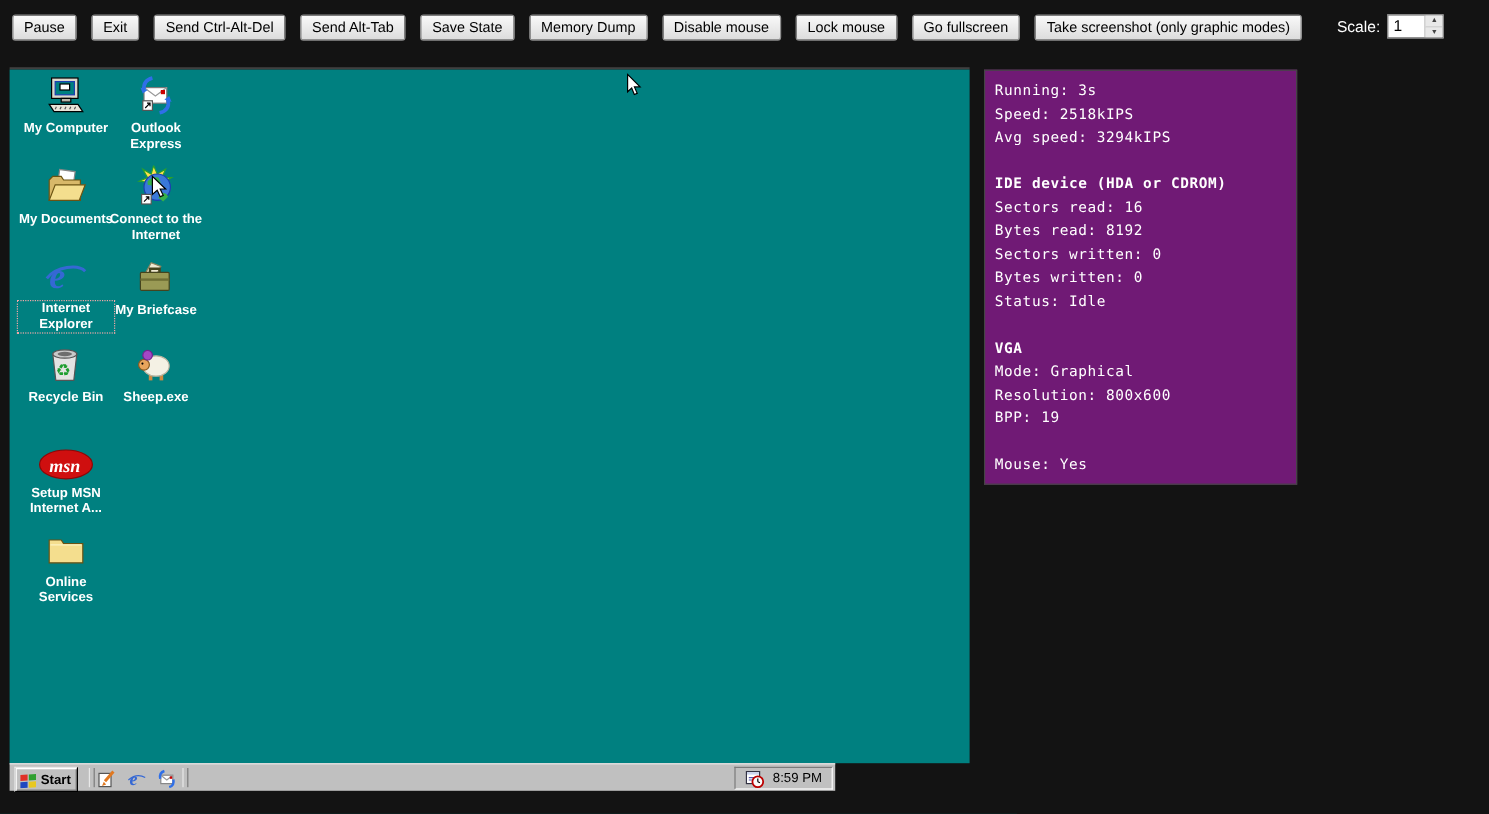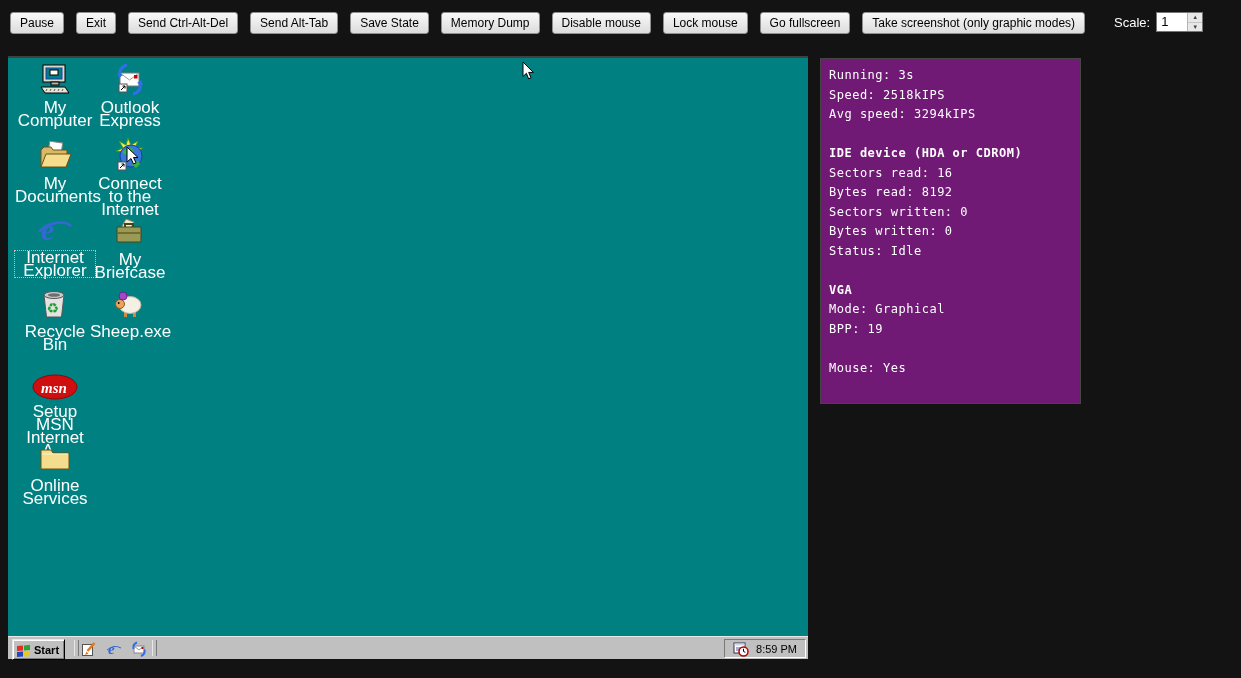--- a/index.html
+++ b/index.html
@@ -19,27 +19,27 @@
   .spin{width:14px;display:flex;flex-direction:column;border-left:1px solid #b5b5b5;}
   .spin span{flex:1;font-size:6px;line-height:8px;text-align:center;background:#e8e8e8;color:#444;cursor:pointer;}
   .spin .up{border-bottom:1px solid #c5c5c5;}
 
   
   .screen{position:absolute;left:8px;top:56px;width:800px;height:603px;border-top:2px solid #404040;box-sizing:border-box;}
   .desktop{position:absolute;left:0;top:0;width:800px;height:578px;background:#008080;overflow:hidden;}
 
   .dicon{position:absolute;width:80px;text-align:center;cursor:default;}
   .dicon .ic{height:36px;display:flex;align-items:flex-end;justify-content:center;}
-  .dicon .lbl{margin-top:3px;font-size:17px;line-height:13px;color:#fff;white-space:pre-line;}
+  .dicon .lbl{margin-top:3px;font-size:11px;line-height:13px;color:#fff;white-space:pre-line;font-weight:bold;}
   .dicon .lbl.selected{outline:1px dotted #f2a8a8;outline-offset:0px;}
 
   .cursor{position:absolute;left:514px;top:3px;}
 
   
-  .taskbar{position:absolute;left:0;bottom:0;width:800px;height:23px;background:#c0c0c0;
+  .taskbar{position:absolute;left:0;bottom:0;width:688px;height:23px;background:#c0c0c0;
            border-top:1px solid #e8e8e8;box-sizing:border-box;}
   .start-btn{position:absolute;left:4px;top:2px;height:19px;padding:0 5px 0 3px;display:flex;align-items:center;gap:3px;
              background:#c0c0c0;border:1px solid;border-color:#e8e8e8 #000 #000 #e8e8e8;
              box-shadow:inset 1px 1px 0 #fff,inset -1px -1px 0 #808080;cursor:pointer;}
   .start-btn .stxt{font:bold 11px "Liberation Sans",sans-serif;color:#000;}
   .handle{position:absolute;top:3px;width:3px;height:16px;border-left:1px solid #e8e8e8;border-right:1px solid #7a7a7a;}
   .ql{position:absolute;left:72px;top:3px;display:flex;gap:8px;align-items:center;}
   .ql .qbtn{width:17px;height:17px;display:flex;align-items:center;justify-content:center;cursor:pointer;}
   .tray{position:absolute;right:2px;top:2px;height:19px;display:flex;align-items:center;gap:7px;padding:0 8px;
         border:1px solid;border-color:#7a7a7a #fff #fff #7a7a7a;box-sizing:border-box;justify-content:space-between;}
@@ -283,18 +283,19 @@
     <div class="sline"></div>
     <div class="sline bold">IDE device (HDA or CDROM)</div>
     <div class="sline">Sectors read: 16</div>
     <div class="sline">Bytes read: 8192</div>
     <div class="sline">Sectors written: 0</div>
     <div class="sline">Bytes written: 0</div>
     <div class="sline">Status: Idle</div>
     <div class="sline"></div>
     <div class="sline bold">VGA</div>
     <div class="sline">Mode: Graphical</div>
+    <div class="sline">Resolution: 800x600</div>
     <div class="sline">BPP: 19</div>
     <div class="sline"></div>
     <div class="sline">Mouse: Yes</div>
   </div>
 
 </div>
 
 </body></html>

